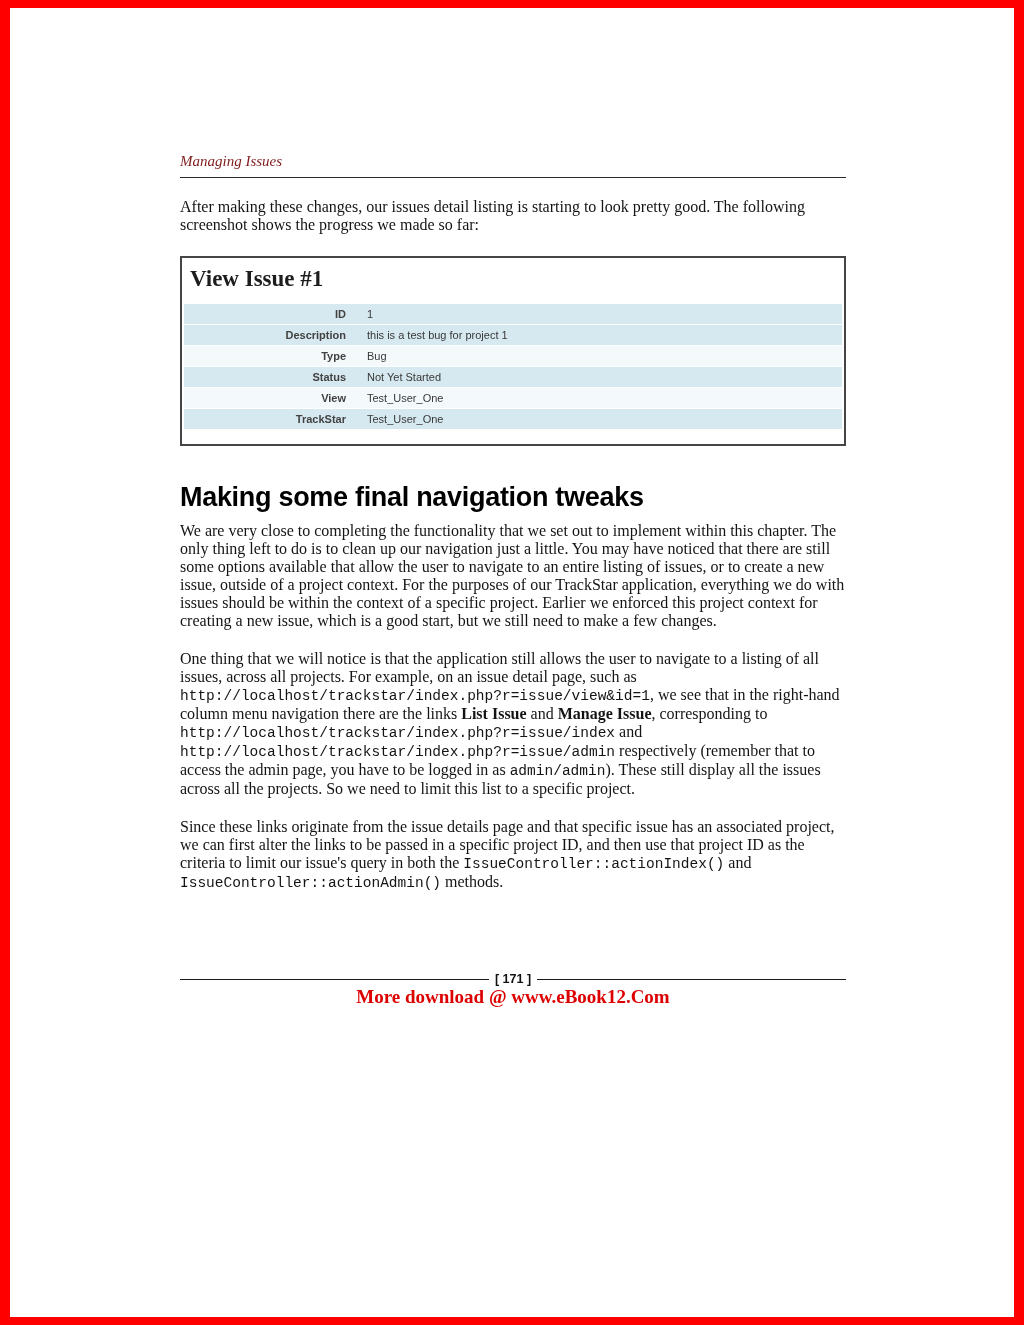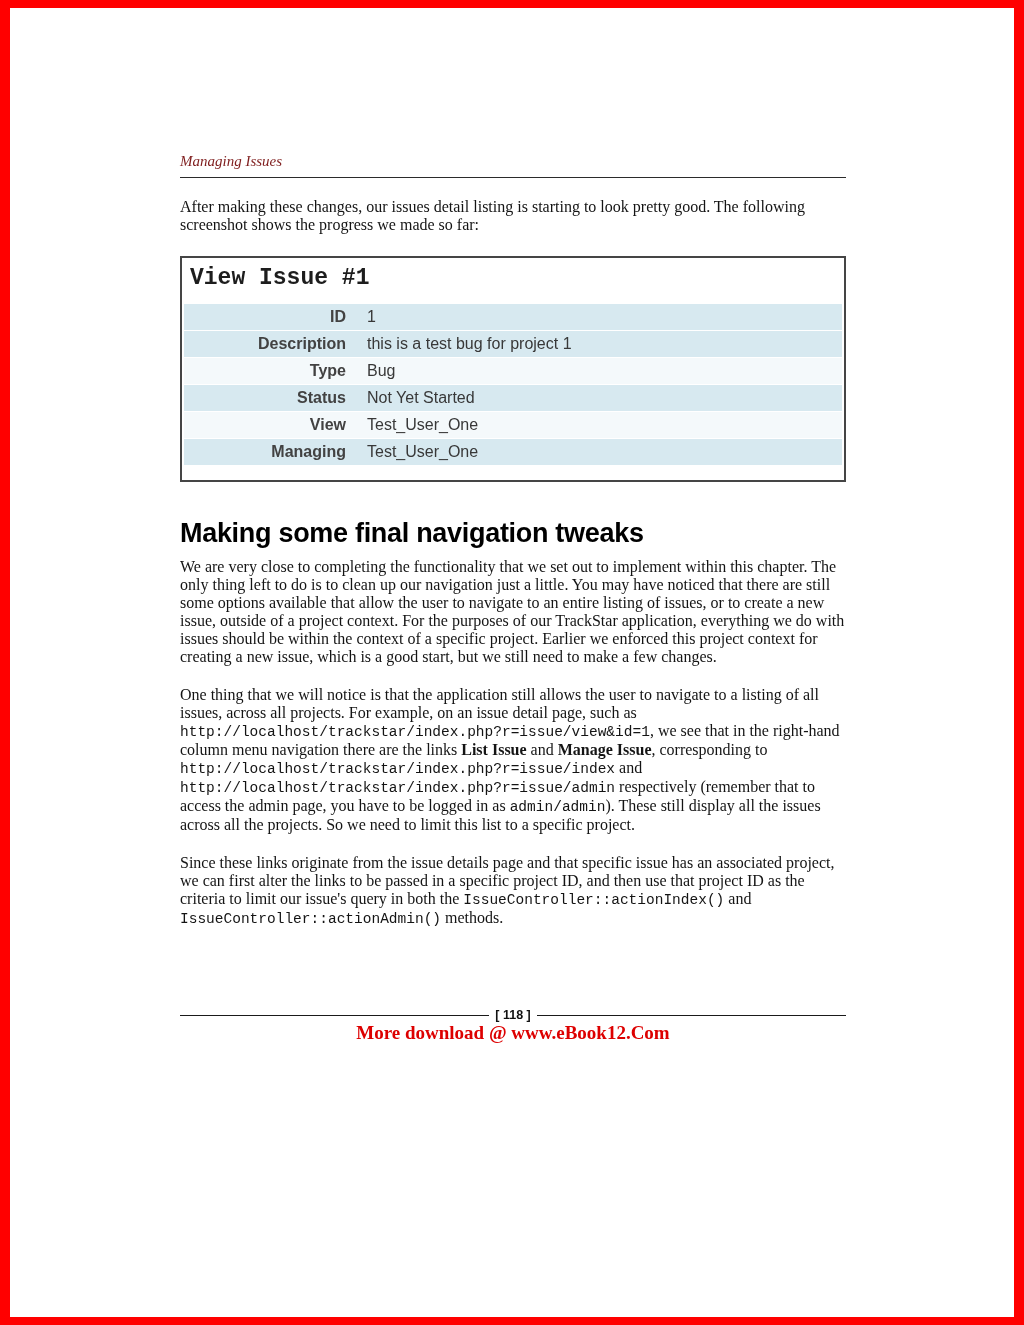--- a/index.html
+++ b/index.html
@@ -47,33 +47,33 @@
   .bi { font-weight: bold; }
 
   .screenshot-box {
     margin-top: 22px;
     border: 2px solid #454545;
     background: #ffffff;
     padding: 4px 2px 14px 2px;
     box-sizing: border-box;
   }
   .ss-title {
-    font-family: Liberation Mono, monospace;
+    font-family: Liberation Serif, serif;
     font-weight: bold;
     font-size: 23px;
     line-height: 27px;
     color: #1d1d1d;
     padding: 3px 0 11px 6px;
   }
   table.detail {
     width: 100%;
     border-collapse: separate;
     border-spacing: 0 1px;
     font-family: "Liberation Sans", sans-serif;
-    font-size: 16px;
+    font-size: 11px;
   }
   table.detail tr.alt td { background: #d7e9f0; }
   table.detail tr.plain td { background: #f4f9fb; }
   td.lbl {
     width: 158px;
     text-align: right;
     font-weight: bold;
     color: #424242;
     padding: 4px 12px 4px 4px;
     white-space: nowrap;
@@ -150,21 +150,21 @@
           </tr>
           <tr class="alt">
             <td class="lbl">Status</td>
             <td class="val">Not Yet Started</td>
           </tr>
           <tr class="plain">
             <td class="lbl">View</td>
             <td class="val">Test_User_One</td>
           </tr>
           <tr class="alt">
-            <td class="lbl">Managing</td>
+            <td class="lbl">TrackStar</td>
             <td class="val">Test_User_One</td>
           </tr>
         </tbody>
       </table>
     </div>
 
     <h2 class="section">Making some final navigation tweaks</h2>
 
     <p class="body">
       <span>We are very close to completing the functionality that we set out to implement within this chapter. The only thing left to do is to clean up our navigation just a little. You may have noticed that there are still some options available that allow the user to navigate to an entire listing of issues, or to create a new issue, outside of a project context. For the purposes of our TrackStar application, everything we do with issues should be within the context of a specific project. Earlier we enforced this project context for creating a new issue, which is a good start, but we still need to make a few changes.</span>
@@ -173,20 +173,20 @@
     <p class="body">
       <span>One thing that we will notice is that the application still allows the user to navigate to a listing of all issues, across all projects. For example, on an issue detail page, such as </span><span class="code">http://localhost/trackstar/index.php?r=issue/view&amp;id=1</span><span>, we see that in the right-hand column menu navigation there are the links </span><span class="bi">List Issue</span><span> and </span><span class="bi">Manage Issue</span><span>, corresponding to </span><span class="code">http://localhost/trackstar/index.php?r=issue/index</span><span> and </span><span class="code">http://localhost/trackstar/index.php?r=issue/admin</span><span> respectively (remember that to access the admin page, you have to be logged in as </span><span class="code">admin/admin</span><span>). These still display all the issues across all the projects. So we need to limit this list to a specific project.</span>
     </p>
 
     <p class="body">
       <span>Since these links originate from the issue details page and that specific issue has an associated project, we can first alter the links to be passed in a specific project ID, and then use that project ID as the criteria to limit our issue's query in both the </span><span class="code">IssueController::actionIndex()</span><span> and </span><span class="code">IssueController::actionAdmin()</span><span> methods.</span>
     </p>
 
     <div class="pageno-row">
       <div class="pn-line"></div>
-      <div class="pn-text">[ 118 ]</div>
+      <div class="pn-text">[ 171 ]</div>
       <div class="pn-line"></div>
     </div>
 
     <div class="footer">More download @ www.eBook12.Com</div>
 
   </div>
 </div>
 
 </body></html>

